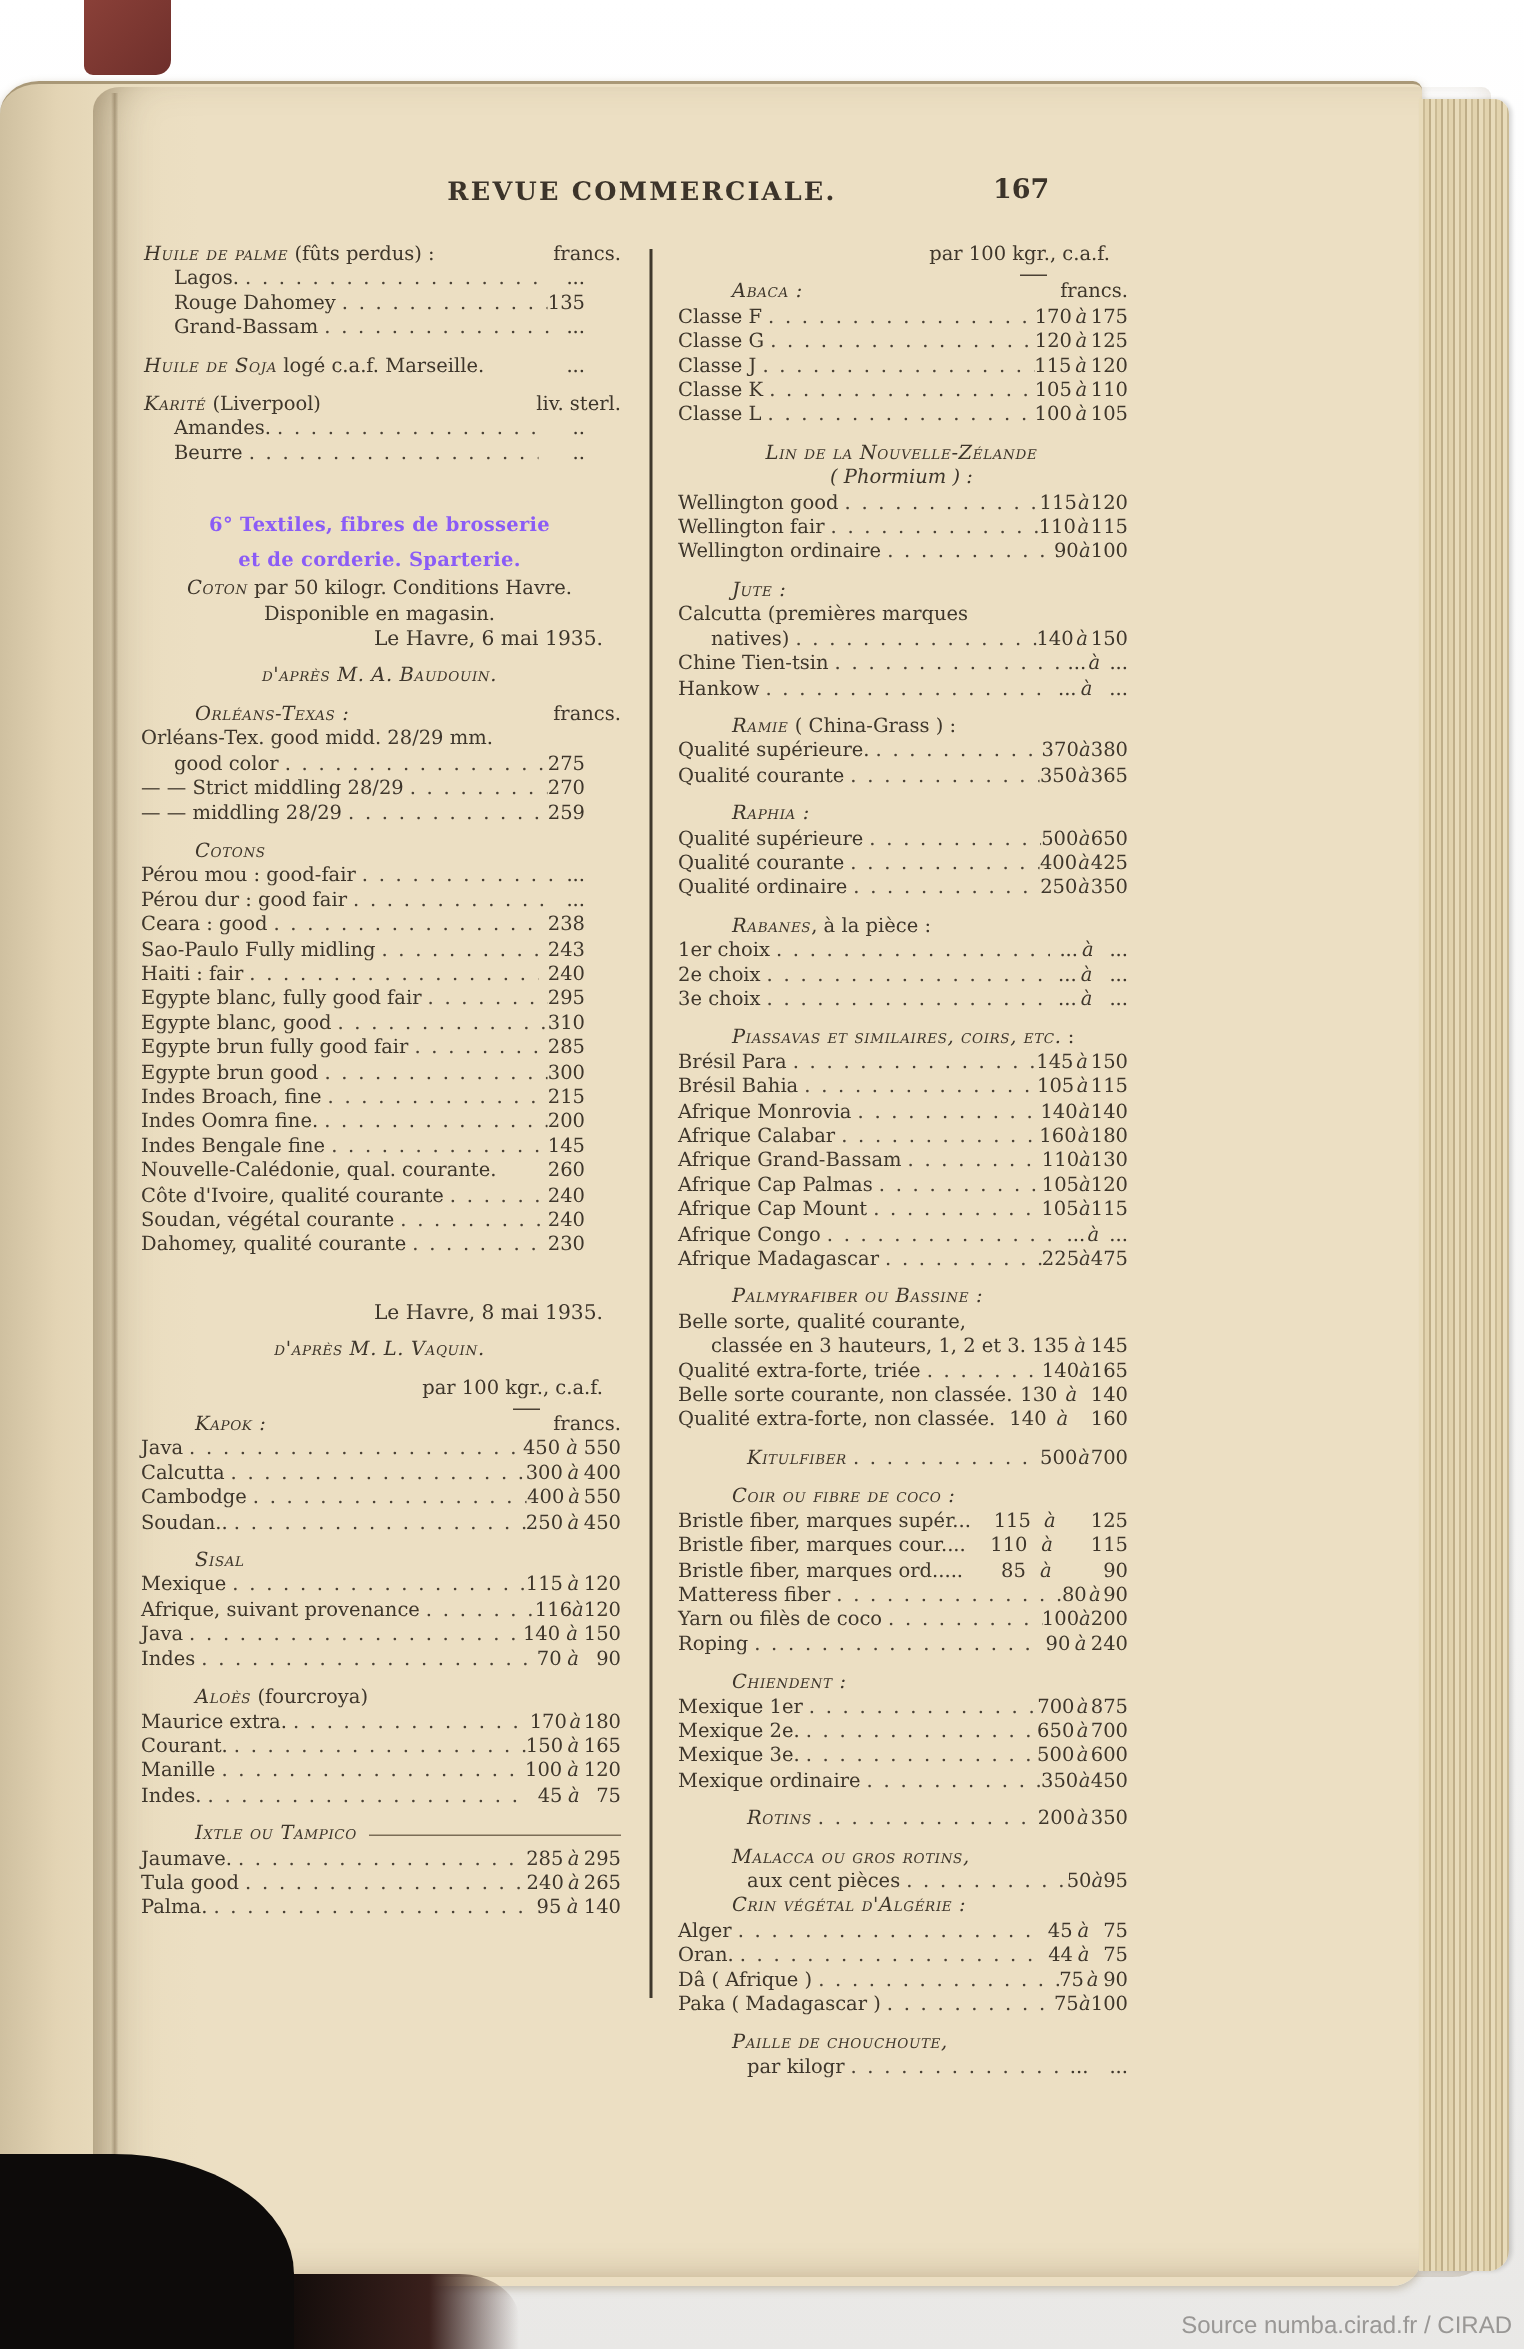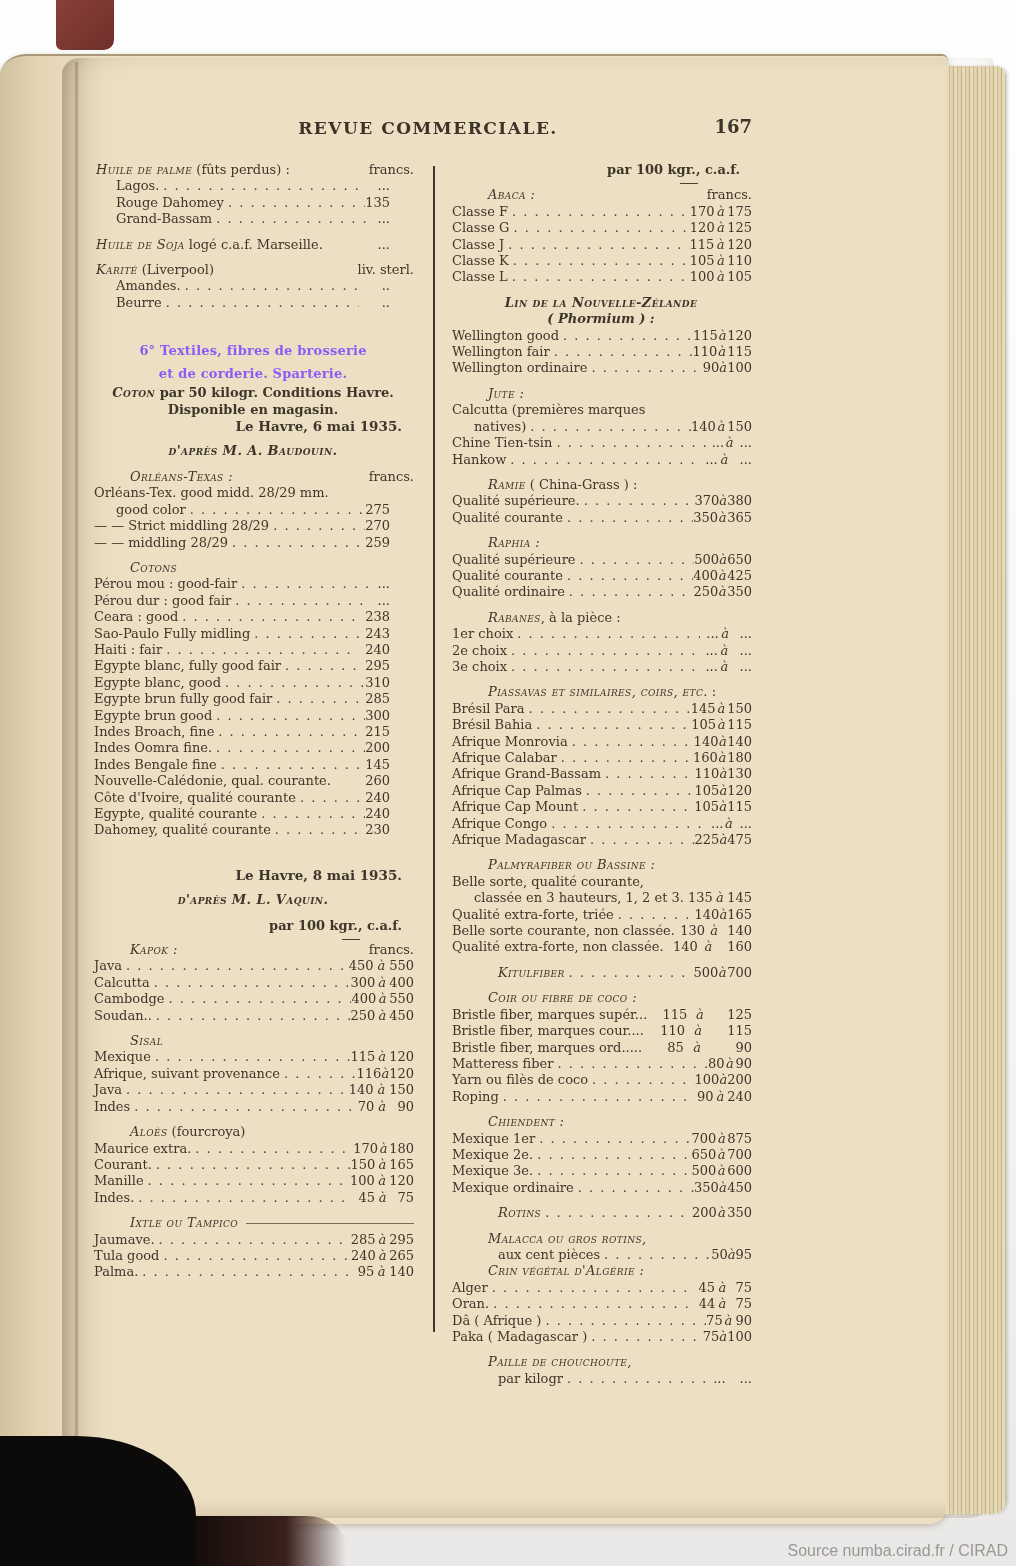--- a/index.html
+++ b/index.html
@@ -23,21 +23,21 @@
     box-shadow:inset 26px 0 34px -22px rgba(90,70,40,.55), inset -6px -10px 24px -14px rgba(120,95,55,.35);padding-left:48px;}
   .crease{position:absolute;left:74px;top:62px;width:5px;height:1440px;background:linear-gradient(90deg,rgba(95,75,45,.0),rgba(95,75,45,.35),rgba(95,75,45,.0));}
   .page-edges{position:absolute;left:946px;top:66px;width:60px;height:1448px;
     background:repeating-linear-gradient(90deg,#e8dbba 0 3px,#cbbb95 3px 4px,#e2d3ae 4px 7px,#bfae88 7px 8px);
     border-radius:0 10px 14px 0;box-shadow:2px 0 3px rgba(0,0,0,.15);}
   .black-corner{position:absolute;left:0;top:1436px;width:196px;height:130px;background:#0d0b0a;border-top-right-radius:120px 80px;}
   .black-sliver{position:absolute;left:196px;top:1516px;width:150px;height:50px;background:linear-gradient(90deg,#140d0b,#3a201c 60%,rgba(58,32,28,0));border-top-right-radius:40px 30px;}
   
   .pg-title{position:absolute;left:176px;top:60px;width:380px;text-align:center;
     font-size:17px;font-weight:bold;letter-spacing:1.5px;color:#3c342a;}
-  .pg-num{position:absolute;left:600px;top:58px;width:90px;text-align:right;font-size:18px;font-weight:bold;color:#3c342a;}
+  .pg-num{position:absolute;left:600px;top:58px;width:90px;text-align:left;font-size:18px;font-weight:bold;color:#3c342a;}
   
   .cols{position:absolute;left:0;top:104px;width:884px;}
   .divider{position:absolute;left:371px;top:4px;width:2px;height:1166px;background:#3f382c;}
   .col{position:absolute;top:0;color:#3e362b;font-size:13px;}
   .col-left{left:30px;width:340px;}
   .col-right{left:388px;width:320px;}
   
   .row{display:flex;align-items:baseline;min-height:16.4px;line-height:16.4px;padding-right:18px;position:relative;}
   .g1{margin-top:0}.g2{margin-top:9px}.g3{}.g4{margin-top:28px}
   .lbl{white-space:nowrap;}
@@ -48,21 +48,21 @@
   .sp{flex:1 1 auto;overflow:hidden;white-space:nowrap;min-width:4px;}
   .sp.dots::after{content:". . . . . . . . . . . . . . . . . . . . . . . . . . . . . . . . . . . .";letter-spacing:1.5px;padding-left:4px;color:#4a4135;}
   .sp.rule{border-bottom:1px solid #7a6d57;align-self:center;margin-left:8px;}
   .v{white-space:nowrap;}
   .v.a{width:40px;text-align:right;}
   .v.s{width:28px;text-align:center;font-style:italic;}
   .v.b{width:44px;text-align:right;}
   .v.single{width:64px;text-align:right;padding-right:24px;}
   .unit{white-space:nowrap;text-align:right;min-width:70px;}
   
-  .txt{display:block;font-weight:bold;}
+  .txt{display:block;}
   .a-center{text-align:center;}
   .a-right{text-align:right;padding-right:30px;}
   .s-title{font-size:13px;font-weight:bold;line-height:23px;color:#8b5cf6;letter-spacing:.2px;}
   .s-date{font-size:13.5px;}
   .s-unit{font-size:13px;}
   .row.dashed::after{content:"";position:absolute;right:72px;bottom:-6px;width:18px;border-top:1.5px solid #4a4135;}
   .row.dashed{margin-bottom:8px;}
   
   .credit{position:absolute;right:8px;bottom:6px;font-family:"Liberation Sans","DejaVu Sans",sans-serif;
     font-size:16px;color:#999795;}
@@ -217,21 +217,21 @@
           <span class="lbl ind0"><span>Nouvelle-Calédonie, qual. courante.</span></span>
           <span class="sp"></span>
           <span class="v single">260</span>
         </div>
         <div class="row">
           <span class="lbl ind0"><span>Côte d'Ivoire, qualité courante</span></span>
           <span class="sp dots"></span>
           <span class="v single">240</span>
         </div>
         <div class="row">
-          <span class="lbl ind0"><span>Egypte, qualité courante</span></span>
+          <span class="lbl ind0"><span>Soudan, végétal courante</span></span>
           <span class="sp dots"></span>
           <span class="v single">240</span>
         </div>
         <div class="row">
           <span class="lbl ind0"><span>Dahomey, qualité courante</span></span>
           <span class="sp dots"></span>
           <span class="v single">230</span>
         </div>
         <div class="row g4 txt a-right s-date"><span>Le Havre, 8 mai 1935.</span></div>
         <div class="row g2 txt a-center s-attr"><span class="sc">d'après M. L. Vaquin.</span></div>

